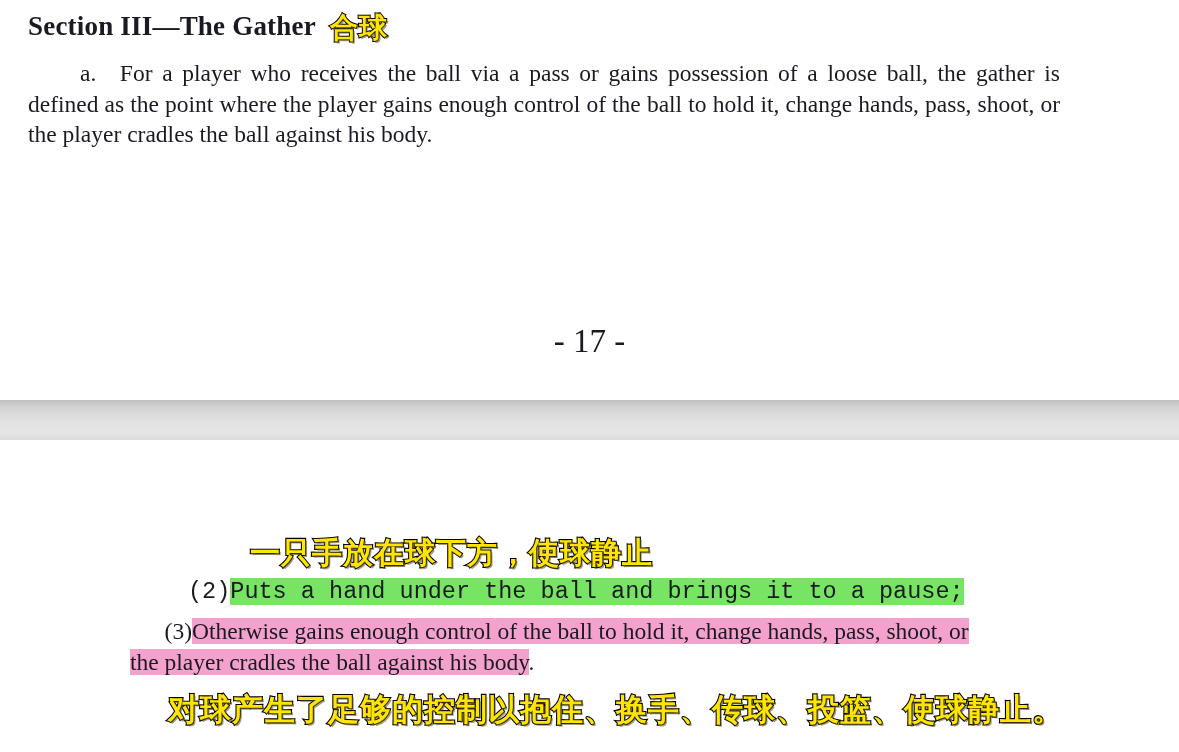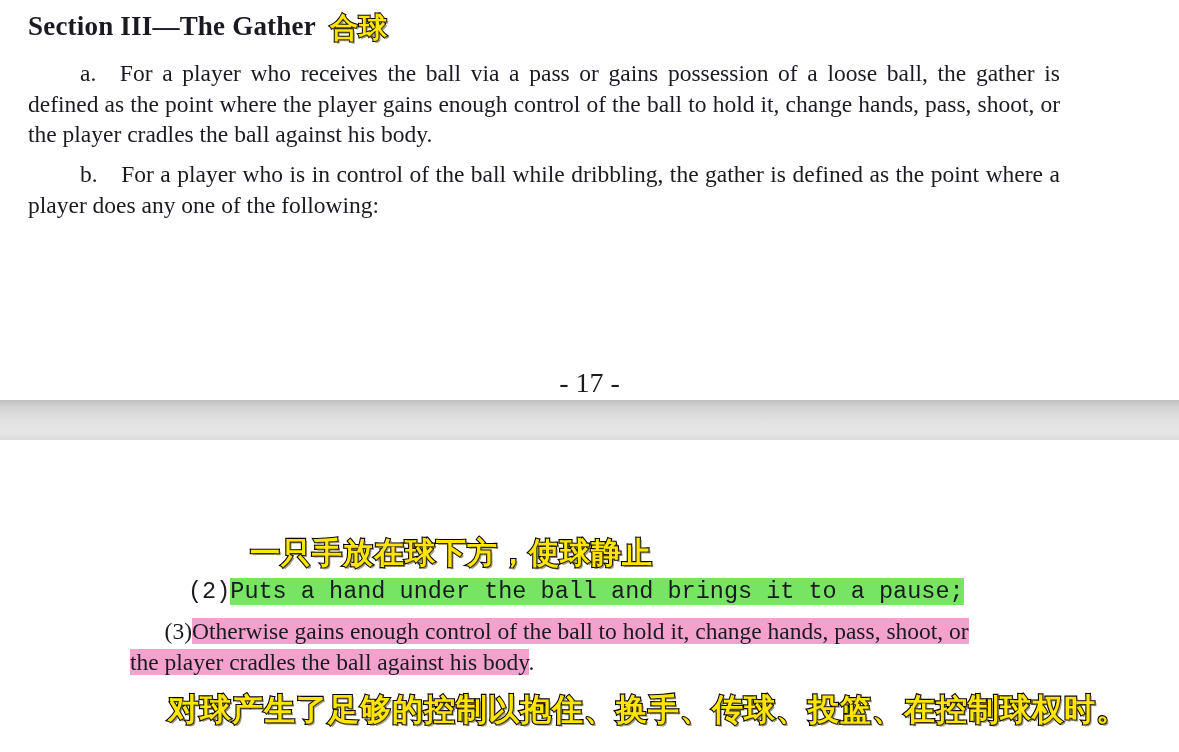--- a/index.html
+++ b/index.html
@@ -92,22 +92,21 @@
     position: relative;
     top: 3px;
   }
 
   .pagenum {
     position: absolute;
     top: 323px;
     left: 0;
     right: 0;
     text-align: center;
-    font-size: 28px;
-    margin-top: 44px;
+    font-size: 33px;
   }
 
   
   .separator {
     position: absolute;
     left: 0;
     right: 0;
     top: 400px;
     height: 40px;
     background: linear-gradient(to bottom,
@@ -165,36 +164,33 @@
 <div class="page page-one">
 
   <div class="heading">
     <span class="en">Section III—The Gather</span><span class="cjk">合球</span>
   </div>
 
   <div class="para para-a">
     <span class="indent"></span><span>a. For a player who receives the ball via a pass or gains possession of a loose ball, the gather is defined as the point where the player gains enough control of the ball to hold it, change hands, pass, shoot, or the player cradles the ball against his body.</span>
   </div>
 
-  <div class="para para-b">
-    <span class="indent"></span><span>b. For a player who is in control of the ball while dribbling, the gather is defined as the point where a player does any one of the following:</span>
-  </div>
 
 
   <div class="pagenum">- 17 -</div>
 </div>
 
 <div class="separator"></div>
 
 <div class="page page-two"></div>
 
 <div class="cjk ann-above-two">一只手放在球下方，使球静止</div>
 
 <div class="item-two">
   <span class="lead">(2)</span><span class="hl-green">Puts a hand under the ball and brings it to a pause;</span>
 </div>
 
 <div class="item-three">
   <span class="lead">(3)</span><span class="hl-pink">Otherwise gains enough control of the ball to hold it, change hands, pass, shoot, or</span>
   <span class="line2"><span class="hl-pink">the player cradles the ball against his body</span><span>.</span></span>
 </div>
 
-<div class="cjk ann-bottom">对球产生了足够的控制以抱住、换手、传球、投篮、在控制球权时。</div>
+<div class="cjk ann-bottom">对球产生了足够的控制以抱住、换手、传球、投篮、使球静止。</div>
 
 </body></html>

